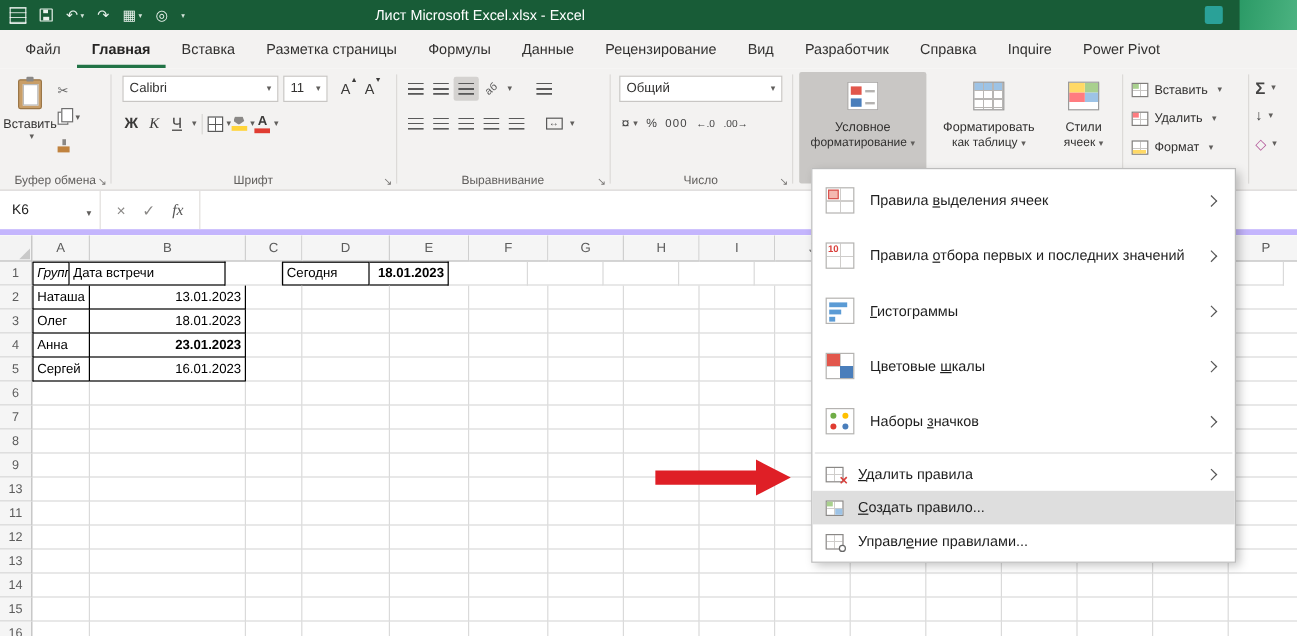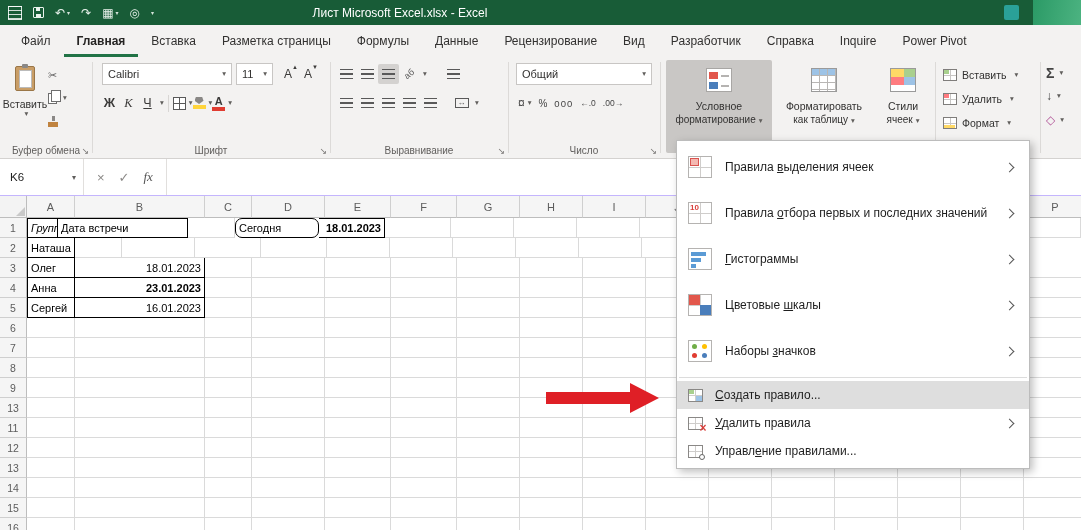--- a/index.html
+++ b/index.html
@@ -111,21 +111,21 @@
      linear-gradient(to right,transparent 0 6px,#c8c6c4 6px 7px,transparent 7px),
      linear-gradient(to bottom,transparent 0 5px,#c8c6c4 5px 6px,transparent 6px),#fff}
   .mg-ins::before{content:"";position:absolute;left:0;top:0;width:5px;height:4px;background:#a9d08e}
   .mg-del::before{content:"";position:absolute;left:0;top:0;width:5px;height:4px;background:#ff7c80}
   .mg-fmt::before{content:"";position:absolute;left:0;bottom:0;width:11px;height:3px;background:#ffd966}
   .erow{position:absolute;left:6px;display:flex;align-items:center;gap:2px;font-size:12px;color:#444}
   .sum{font-size:14px;font-weight:600}
   .clr{color:#b3589a}
 
   
-  .fbar{position:absolute;left:0;top:159px;width:100%;height:37px;background:#fff;border-bottom:1px solid #c4b5fd;
+  .fbar{position:absolute;left:0;top:159px;width:100%;height:37px;background:#fff;border-bottom:5px solid #c4b5fd;
         box-sizing:border-box;display:flex;align-items:stretch}
   .namebox{width:84px;display:flex;align-items:center;padding-left:10px;box-sizing:border-box;font-size:11.5px;color:#222;
            position:relative;border-right:1px solid #e1dfdd}
   .nb-crt{position:absolute;right:7px;top:14px;font-size:8px;color:#605e5c}
   .fxbtns{display:flex;align-items:center;gap:14px;padding:0 13px;border-right:1px solid #e1dfdd}
   .fxb{font-size:13px;color:#8a8886}
   .fxb.fx{font-style:italic;font-family:"Liberation Serif",serif;color:#555;font-size:13px}
   .finput{flex:1}
 
   
@@ -451,37 +451,38 @@
         <div class="hcell" style="width: 63px;">M</div>
         <div class="hcell" style="width: 63px;">N</div>
         <div class="hcell" style="width: 63px;">O</div>
         <div class="hcell" style="width: 63px;">P</div>
       </div>
       <div class="grow">
         <div class="rnum">1</div>
         <div class="cell" style="width: 31px; border-color: rgb(0, 0, 0); border-left-width: 1px; border-left-style: solid; border-top-width: 1px; border-top-style: solid; font-style: italic;">Группа</div>
         <div class="cell" style="width: 130px; border-right-color: rgb(0, 0, 0); border-bottom-color: rgb(0, 0, 0); border-top: 1px solid rgb(0, 0, 0);">Дата встречи</div>
         <div class="cell" style="width: 47px;"></div>
-        <div class="cell" style="width: 84px; border-color: rgb(0, 0, 0); border-left-width: 1px; border-left-style: solid; border-top-width: 1px; border-top-style: solid; border-radius: 7px;">Сегодня</div>
+        <div class="cell" style="width: 73px; border-color: rgb(0, 0, 0); border-left-width: 1px; border-left-style: solid; border-top-width: 1px; border-top-style: solid;">Сегодня</div>
         <div class="cell ra bold" style="width: 66px; border-right-color: rgb(0, 0, 0); border-bottom-color: rgb(0, 0, 0); border-top: 1px solid rgb(0, 0, 0);">18.01.2023</div>
         <div class="cell" style="width: 66px;"></div>
         <div class="cell" style="width: 63px;"></div>
         <div class="cell" style="width: 63px;"></div>
         <div class="cell" style="width: 63px;"></div>
         <div class="cell" style="width: 63px;"></div>
         <div class="cell" style="width: 63px;"></div>
         <div class="cell" style="width: 63px;"></div>
         <div class="cell" style="width: 63px;"></div>
         <div class="cell" style="width: 63px;"></div>
         <div class="cell" style="width: 63px;"></div>
         <div class="cell" style="width: 63px;"></div>
       </div>
       <div class="grow">
         <div class="rnum">2</div>
         <div class="cell" style="width: 48px; border-right-color: rgb(0, 0, 0); border-bottom-color: rgb(0, 0, 0); border-left: 1px solid rgb(0, 0, 0);">Наташа</div>
+        <div class="cell ra" style="width: 130px; border-right-color: rgb(0, 0, 0); border-bottom-color: rgb(0, 0, 0);">13.01.2023</div>
         <div class="cell" style="width: 47px;"></div>
         <div class="cell" style="width: 73px;"></div>
         <div class="cell" style="width: 66px;"></div>
         <div class="cell" style="width: 66px;"></div>
         <div class="cell" style="width: 63px;"></div>
         <div class="cell" style="width: 63px;"></div>
         <div class="cell" style="width: 63px;"></div>
         <div class="cell" style="width: 63px;"></div>
         <div class="cell" style="width: 63px;"></div>
         <div class="cell" style="width: 63px;"></div>
@@ -792,34 +793,34 @@
       <span class="chev"></span>
     </div>
     <div class="mi big">
       <span class="micol">
           <span class="ibig i-iconset"></span>
         </span>
       <span class="mtxt"><span>Наборы </span><span class="key">з</span><span>начков</span></span>
       <span class="chev"></span>
     </div>
     <div class="msep"></div>
+    <div class="mi small">
+      <span class="micol">
+          <span class="ism i-del"></span>
+        </span>
+      <span class="mtxt"><span></span><span class="key">У</span><span>далить правила</span></span>
+      <span class="chev"></span>
+    </div>
     <div class="mi small hl">
       <span class="micol">
           <span class="ism i-new"></span>
         </span>
       <span class="mtxt"><span></span><span class="key">С</span><span>оздать правило...</span></span>
     </div>
     <div class="mi small">
       <span class="micol">
-          <span class="ism i-del"></span>
-        </span>
-      <span class="mtxt"><span></span><span class="key">У</span><span>далить правила</span></span>
-      <span class="chev"></span>
-    </div>
-    <div class="mi small">
-      <span class="micol">
           <span class="ism i-man"></span>
         </span>
       <span class="mtxt"><span>Управл</span><span class="key">е</span><span>ние правилами...</span></span>
     </div>
   </div>
 
 </div>
 
 </body></html>

